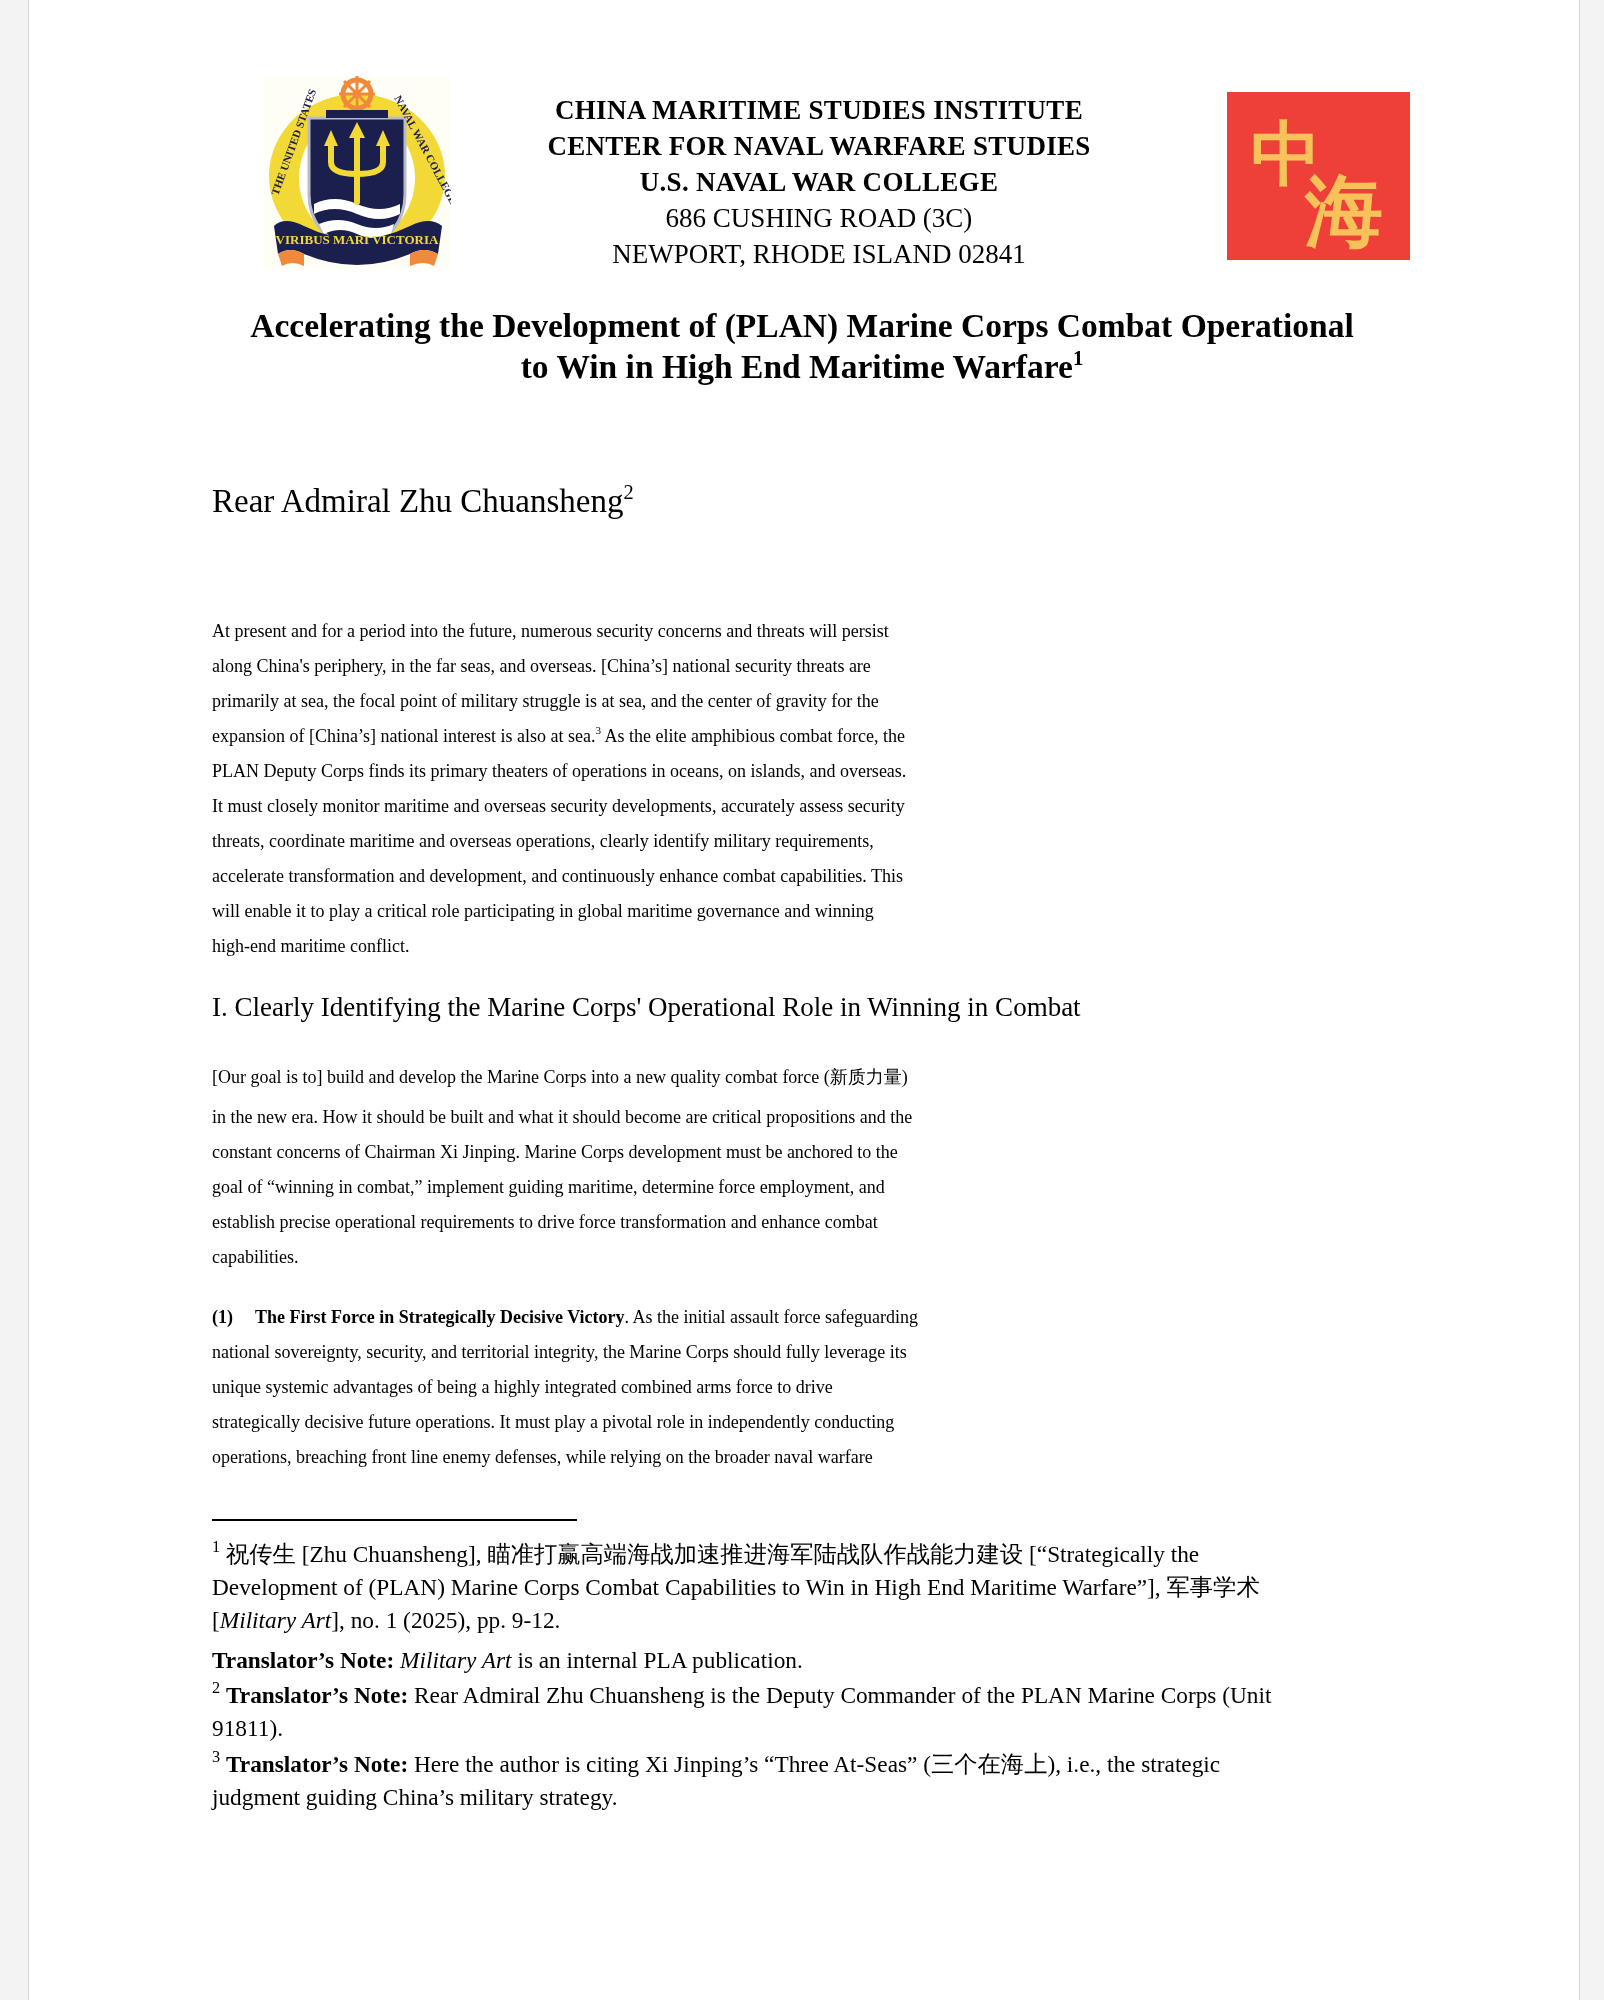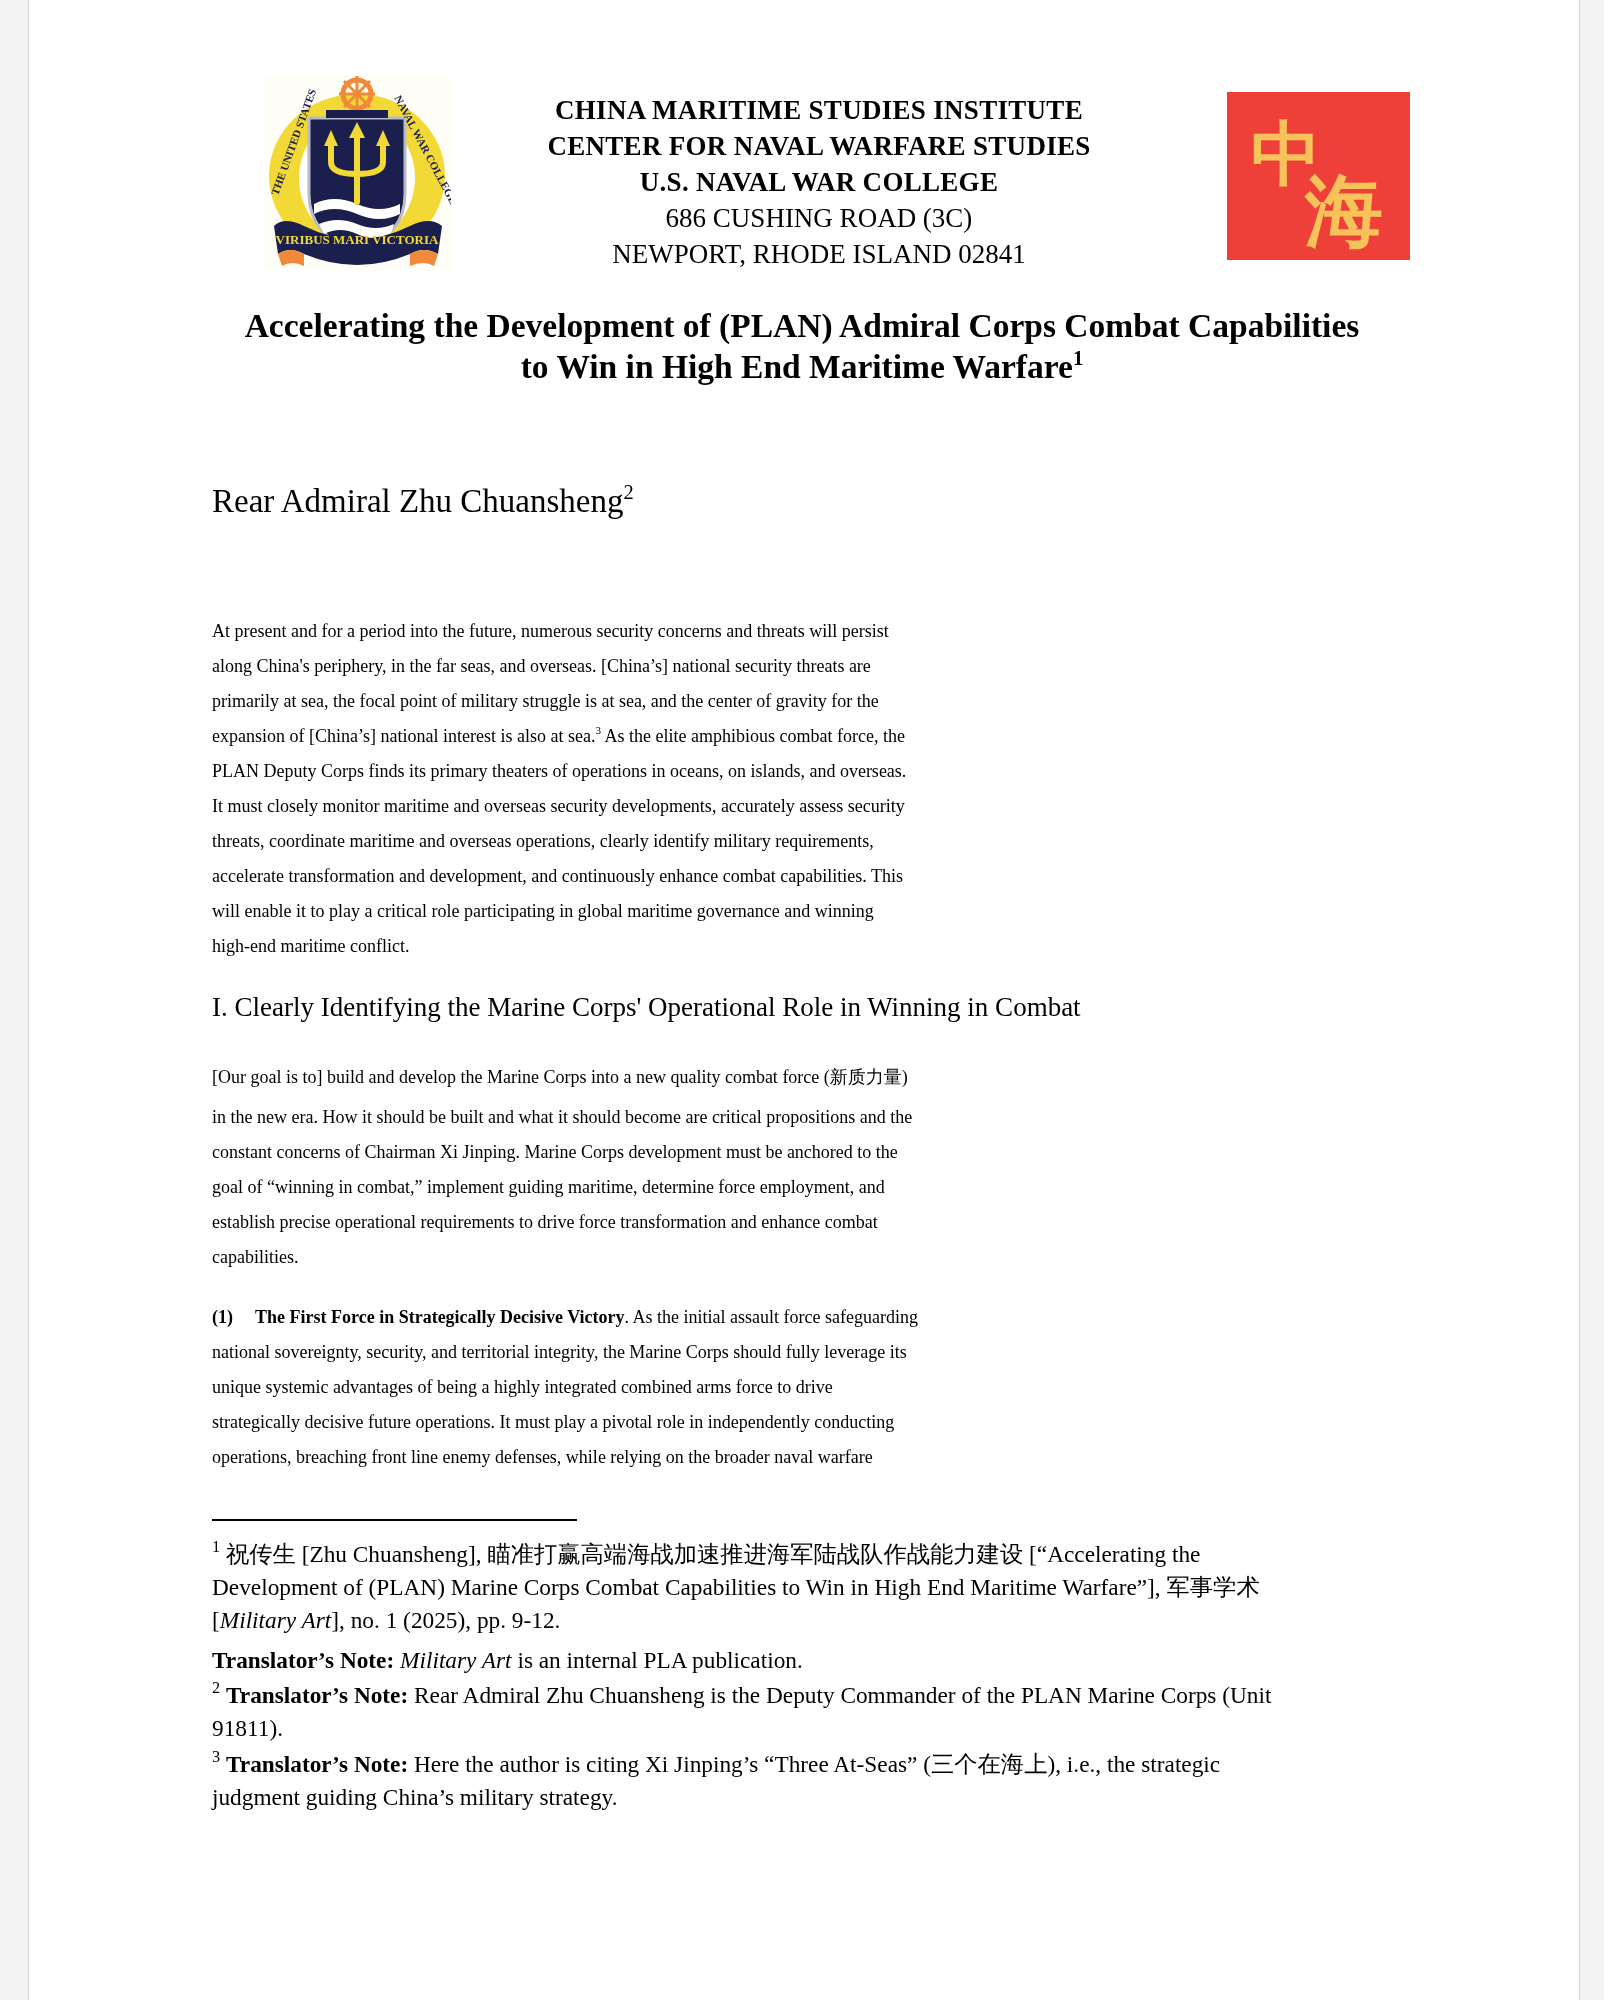--- a/index.html
+++ b/index.html
@@ -100,21 +100,21 @@
     <div>NEWPORT, RHODE ISLAND 02841</div>
   </div>
 
   <div class="logo-right">
     <span class="glyph" style="left:24px;top:16px;font-size:70px;">中</span>
     <span class="glyph" style="left:78px;top:68px;font-size:78px;">海</span>
   </div>
 </div>
 
 <div class="title">
-  <div>Accelerating the Development of (PLAN) Admiral Corps Combat Capabilities</div>
+  <div>Accelerating the Development of (PLAN) Marine Corps Combat Operational</div>
   <div><span>to Win in High End Maritime Warfare</span><sup>1</sup></div>
 </div>
 
 <div class="col author">
   <span>Rear Admiral Zhu Chuansheng</span><sup>2</sup>
 </div>
 
 <div class="col p p1">
   <span class="line">At present and for a period into the future, numerous security concerns and threats will persist</span>
   <span class="line">along China's periphery, in the far seas, and overseas. [China’s] national security threats are</span>
@@ -143,21 +143,21 @@
   <span class="line"><b>(1)</b><b style="margin-left:22px">The First Force in Strategically Decisive Victory</b><span>. As the initial assault force safeguarding</span></span>
   <span class="line">national sovereignty, security, and territorial integrity, the Marine Corps should fully leverage its</span>
   <span class="line">unique systemic advantages of being a highly integrated combined arms force to drive</span>
   <span class="line">strategically decisive future operations. It must play a pivotal role in independently conducting</span>
   <span class="line">operations, breaching front line enemy defenses, while relying on the broader naval warfare</span>
 </div>
 
 <div class="fn-rule"></div>
 
 <div class="fn fn1">
-  <span class="line"><sup>1</sup><span> 祝传生 [Zhu Chuansheng], 瞄准打赢高端海战加速推进海军陆战队作战能力建设 [“Accelerating the</span></span>
+  <span class="line"><sup>1</sup><span> 祝传生 [Zhu Chuansheng], 瞄准打赢高端海战加速推进海军陆战队作战能力建设 [“Strategically the</span></span>
   <span class="line">Development of (PLAN) Marine Corps Combat Capabilities to Win in High End Maritime Warfare”], 军事学术</span>
   <span class="line"><span>[</span><i>Military Art</i><span>], no. 1 (2025), pp. 9-12.</span></span>
 </div>
 
 <div class="fn fn1b">
   <span class="line"><b>Translator’s Note:</b> <i>Military Art</i><span> is an internal PLA publication.</span></span>
 </div>
 
 <div class="fn fn2">
   <span class="line"><sup>2</sup> <b>Translator’s Note:</b><span> Rear Admiral Zhu Chuansheng is the Deputy Commander of the PLAN Marine Corps (Unit</span></span>

